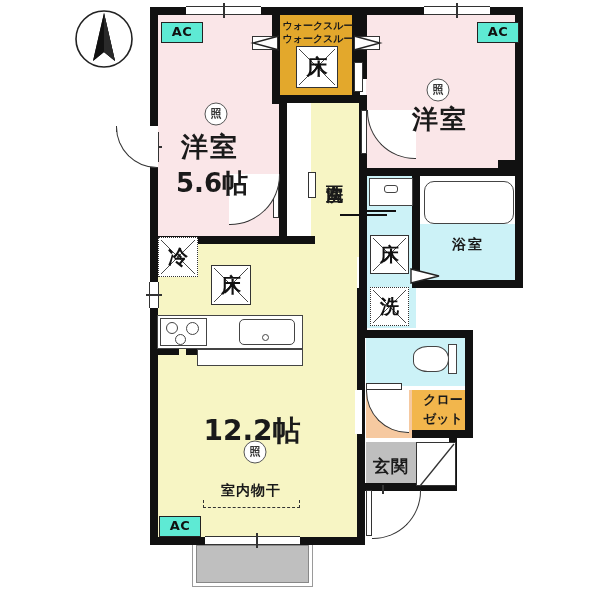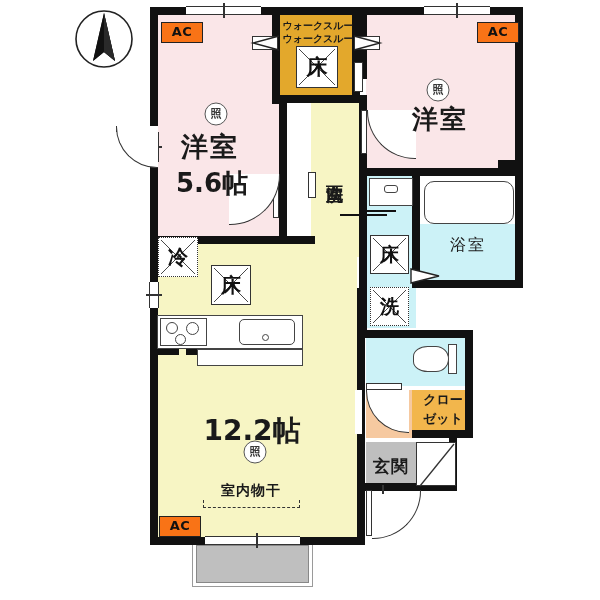--- a/index.html
+++ b/index.html
@@ -19,21 +19,21 @@
 
   
   .thin{position:absolute;background:#111;}
 
   
   .lbl{position:absolute;color:#1a1a1a;white-space:nowrap;
        font-family:"DejaVu Sans","Liberation Sans",sans-serif;}
   .lbl.c{transform:translate(-50%,-50%);text-align:center;}
   .vert{writing-mode:vertical-rl;text-orientation:upright;}
 
-  .ac{position:absolute;border:1.5px solid #222;background:#f97316;
+  .ac{position:absolute;border:1.5px solid #222;background:#5eead4;
       font-size:13px;font-weight:bold;color:#111;text-align:center;
       line-height:17px;height:19px;width:40px;letter-spacing:.5px;}
 
   
   .mk{position:absolute;background:#fff;color:#111;text-align:center;
       font-weight:bold;display:flex;align-items:center;justify-content:center;}
   .mk.solid{border:1.2px solid #333;}
   .mk.dash{border:1.4px dotted #333;}
   .mk svg{position:absolute;left:0;top:0;width:100%;height:100%;}
   .mk span{position:relative;z-index:2;}
@@ -259,21 +259,21 @@
   <div class="sho" style="left:438px;top:90px;">照</div>
   <div class="sho" style="left:255px;top:452px;">照</div>
 
   <div class="lbl c" style="left:210px;top:147px;font-size:27px;font-weight:bold;letter-spacing:2px;">洋室</div>
   <div class="lbl c" style="left:212px;top:183px;font-size:26px;font-weight:bold;">5.6帖</div>
 
   <div class="lbl c" style="left:440px;top:119px;font-size:26px;font-weight:bold;letter-spacing:2px;">洋室</div>
 
   <div class="lbl c" style="left:252px;top:431px;font-size:28px;font-weight:bold;">12.2帖</div>
 
-  <div class="lbl c" style="left:468px;top:245px;font-size:16px;font-weight:normal;letter-spacing:2px;">浴室</div>
+  <div class="lbl c" style="left:468px;top:245px;font-size:14px;font-weight:bold;letter-spacing:2px;">浴室</div>
 
   <div class="lbl vert" style="left:325px;top:172px;font-size:17px;font-weight:bold;line-height:20px;">洗面室</div>
   <div class="thin" style="left:340px;top:214px;width:47px;height:1.6px;"></div>
 
   <div class="lbl c" style="left:318px;top:26px;font-size:10px;font-weight:bold;">ウォークスルー</div>
   <div class="lbl c" style="left:318px;top:39px;font-size:10px;font-weight:bold;">ウォークスルー</div>
 
   <div class="lbl c" style="left:443px;top:400px;font-size:13px;font-weight:bold;">クロー</div>
   <div class="lbl c" style="left:443px;top:419px;font-size:13px;font-weight:bold;">ゼット</div>
 

